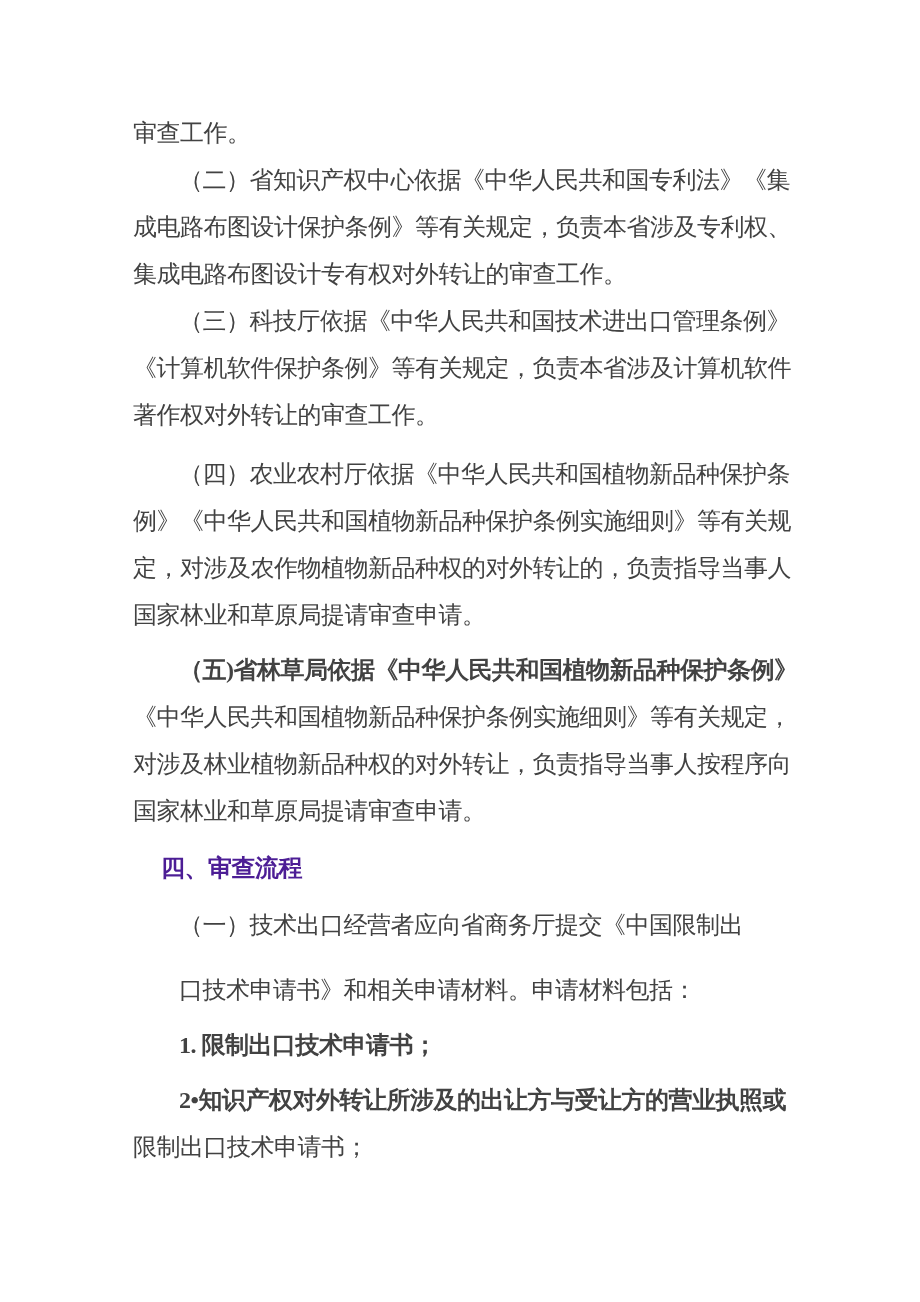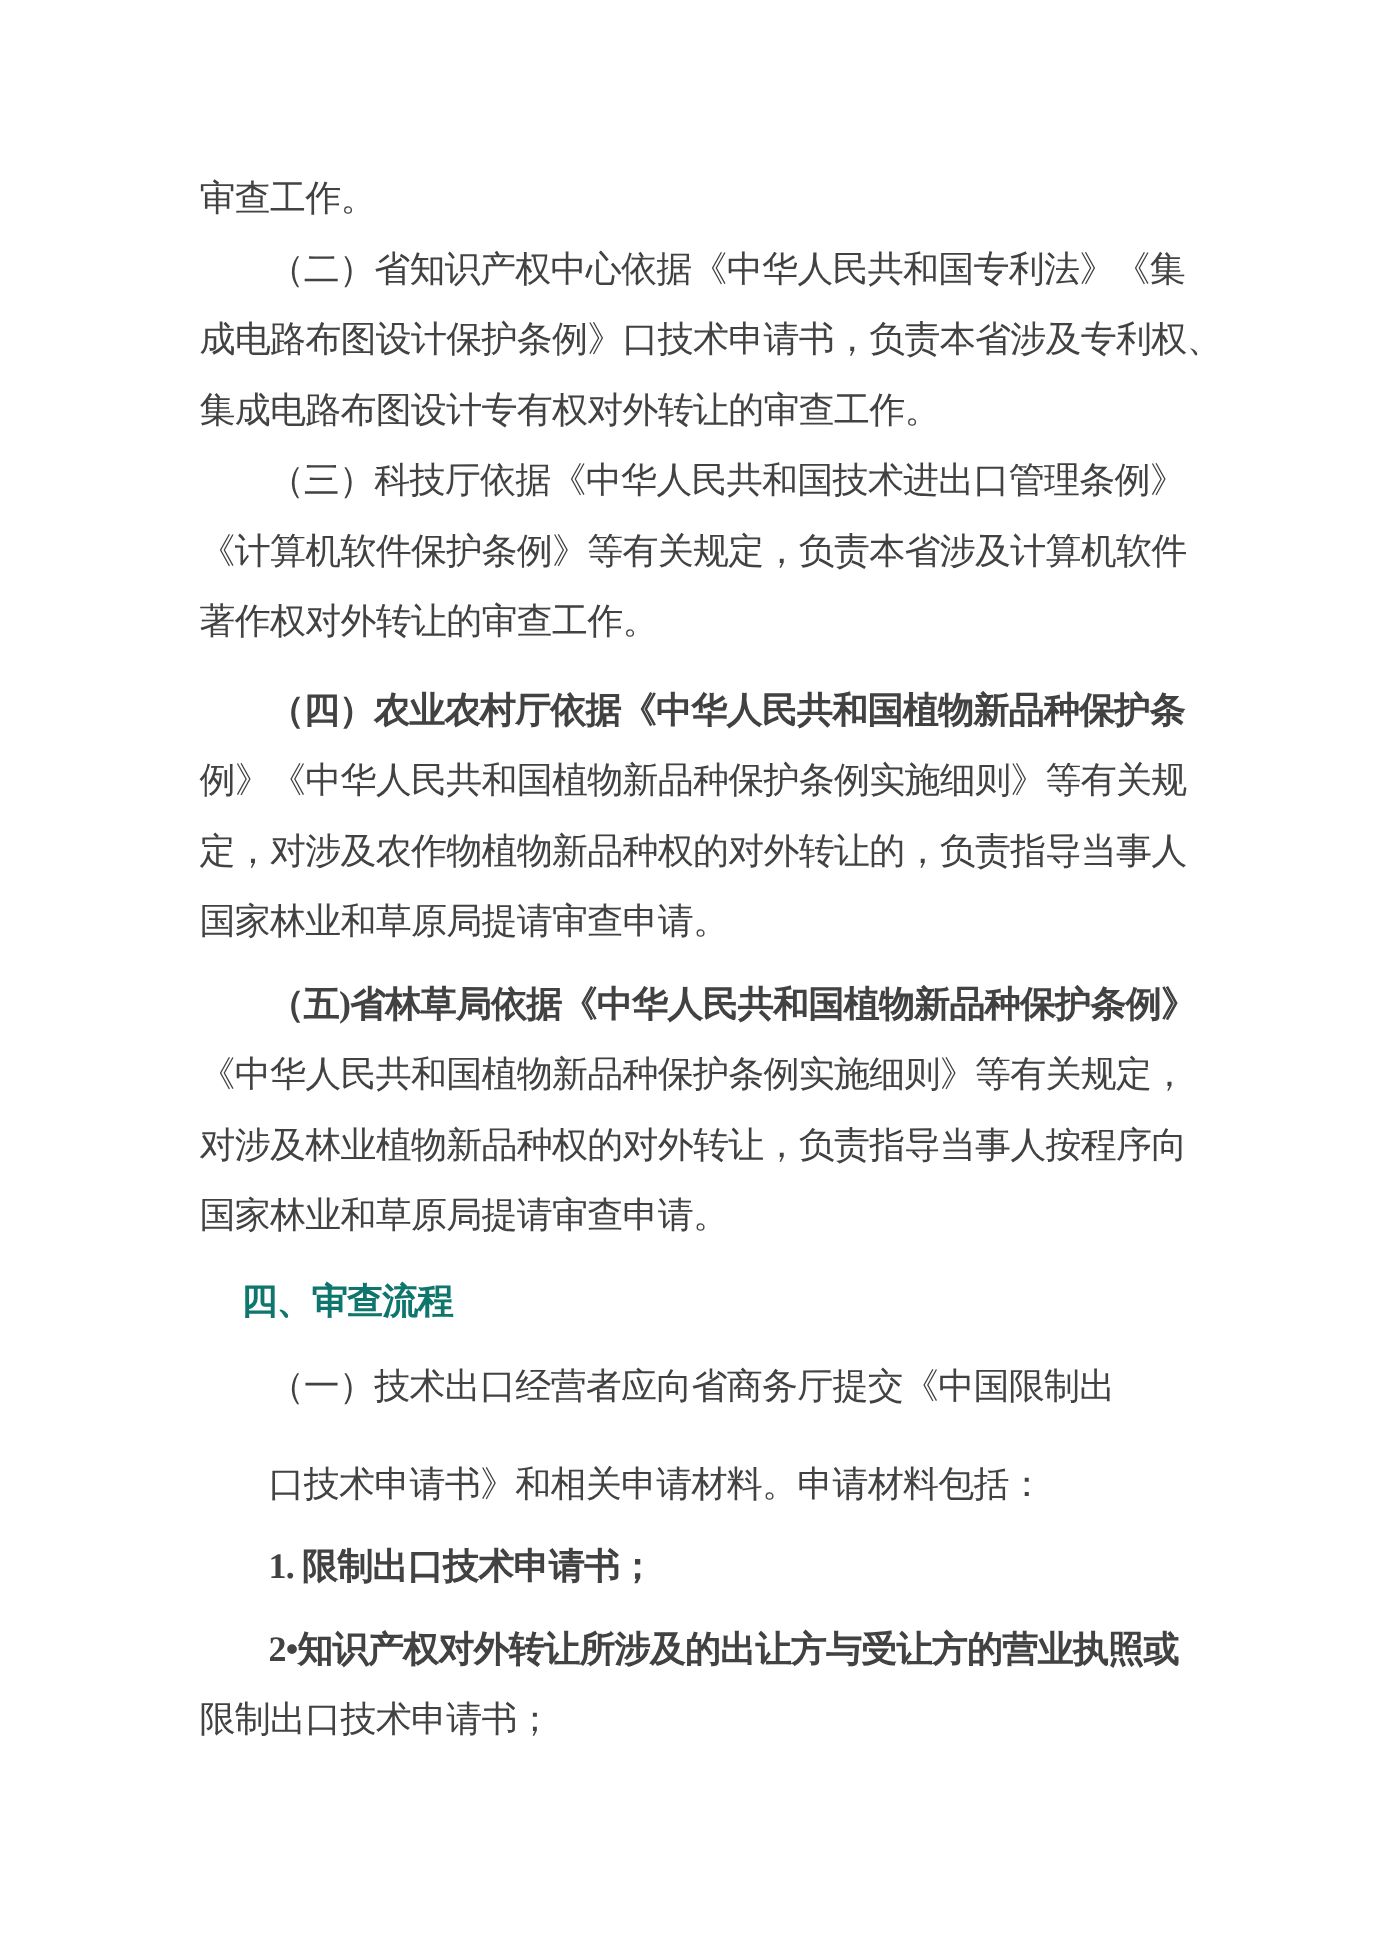--- a/index.html
+++ b/index.html
@@ -39,37 +39,37 @@
     margin: 0;
     height: 47px;
   }
   
   .ind2 { text-indent: 46px; }
   
   .indh { text-indent: 28px; }
   
   .g8  { margin-top: 8px; font-weight: bold; }
   .g10 { margin-top: 10px; }
-  .g12 { margin-top: 12px; font-weight: bold; }
+  .g12 { margin-top: 12px; }
   .g18 { margin-top: 18px; }
   .bold {
     font-weight: bold;
-    color: #0f766e;
+    color: #4c1d95;
   }
 </style>
 </head>
 <body>
 
 <div class="page">
   <div class="doc">
 
     <div class="line">审查工作。</div>
 
     <div class="line ind2">（二）省知识产权中心依据《中华人民共和国专利法》《集</div>
-    <div class="line">成电路布图设计保护条例》口技术申请书，负责本省涉及专利权、</div>
+    <div class="line">成电路布图设计保护条例》等有关规定，负责本省涉及专利权、</div>
     <div class="line">集成电路布图设计专有权对外转让的审查工作。</div>
 
     <div class="line ind2">（三）科技厅依据《中华人民共和国技术进出口管理条例》</div>
     <div class="line">《计算机软件保护条例》等有关规定，负责本省涉及计算机软件</div>
     <div class="line">著作权对外转让的审查工作。</div>
 
     <div class="line ind2 g12">（四）农业农村厅依据《中华人民共和国植物新品种保护条</div>
     <div class="line">例》《中华人民共和国植物新品种保护条例实施细则》等有关规</div>
     <div class="line">定，对涉及农作物植物新品种权的对外转让的，负责指导当事人</div>
     <div class="line">国家林业和草原局提请审查申请。</div>

